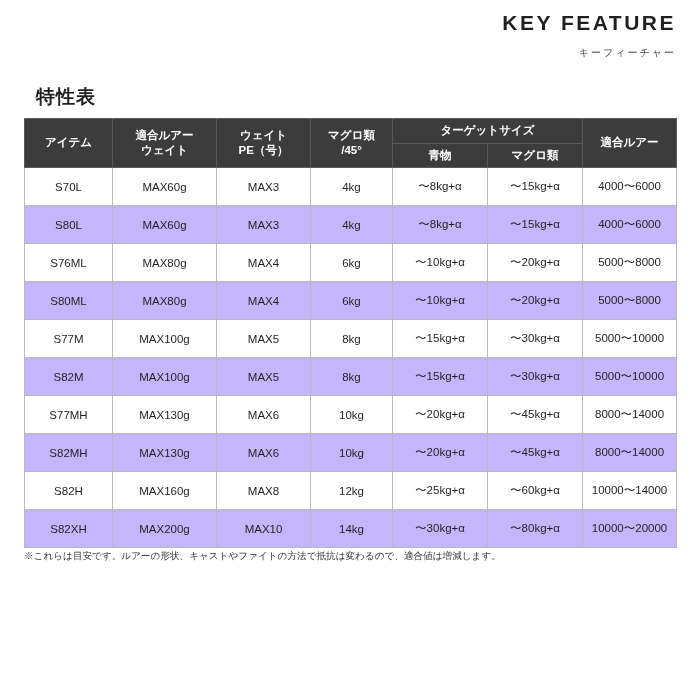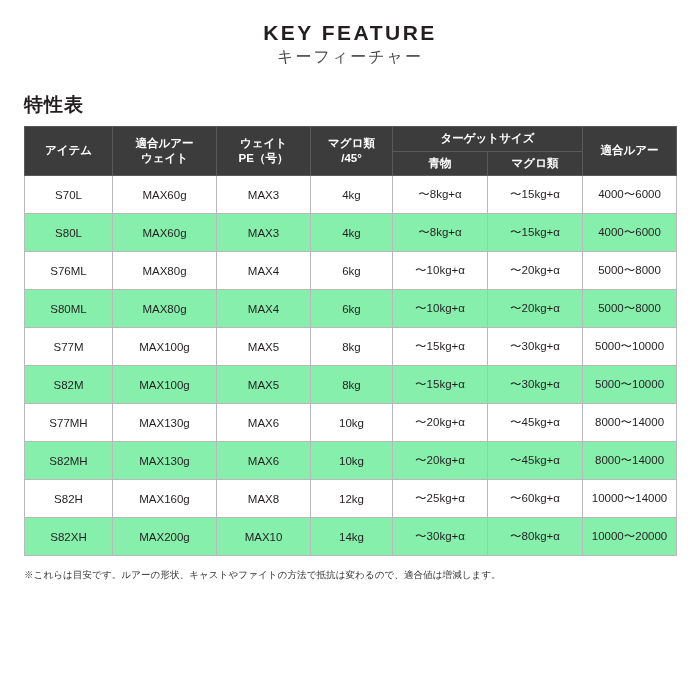--- a/index.html
+++ b/index.html
@@ -15,42 +15,42 @@
     -webkit-font-smoothing: antialiased;
   }
   .page {
     width: 700px;
     height: 700px;
     position: relative;
     box-sizing: border-box;
     padding: 0 24px;
   }
   .header {
-    text-align: center;
-    padding-top: 20px;
+    text-align: right;
+    padding-top: 10px;
   }
   .header-title {
     font-size: 21px;
     font-weight: bold;
     letter-spacing: 2.5px;
     color: #231f20;
     line-height: 1.2;
   }
   .header-sub {
-    font-size: 16px;
+    font-size: 10px;
     letter-spacing: 2px;
     color: #4a4a4a;
-    margin-top: 2px;
+    margin-top: 11px;
   }
   .section-title {
     font-size: 19px;
     font-weight: bold;
     margin-top: 24px;
     margin-bottom: 8px;
-    margin-left: 0;
+    margin-left: 12px;
     letter-spacing: 1px;
   }
   table.spec {
     border-collapse: collapse;
     width: 652px;
     table-layout: fixed;
     font-size: 11px;
   }
   table.spec th, table.spec td {
     border: 1px solid #b9b9b9;
@@ -70,28 +70,27 @@
   table.spec thead th.tall {
     height: 48px;
   }
   table.spec tbody td {
     height: 37px;
     background: #ffffff;
     color: #231f20;
     font-size: 11.5px;
   }
   table.spec tbody tr.alt td {
-    background: #86efac;
+    background: #c4b5fd;
   }
   td.item {
     font-weight: normal;
     font-size: 12px;
   }
   .notes {
-    margin-top: 11px;
     font-size: 9.5px;
     line-height: 1.65;
     color: #333333;
     letter-spacing: 0.1px;
   }
   .notes div {
     white-space: nowrap;
   }
   .notes div.indent {
     padding-left: 11px;

